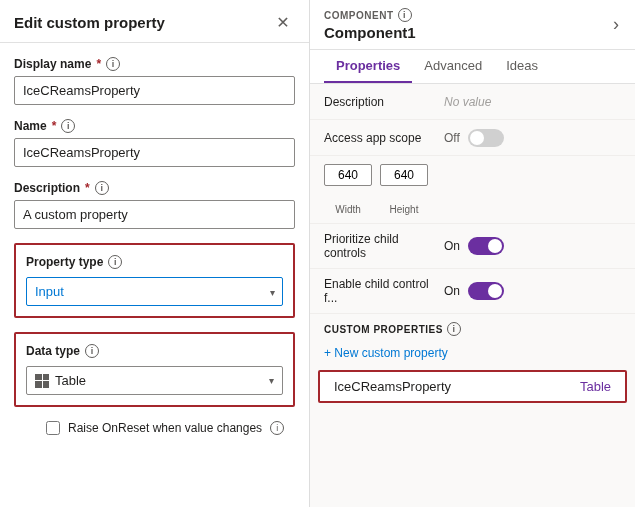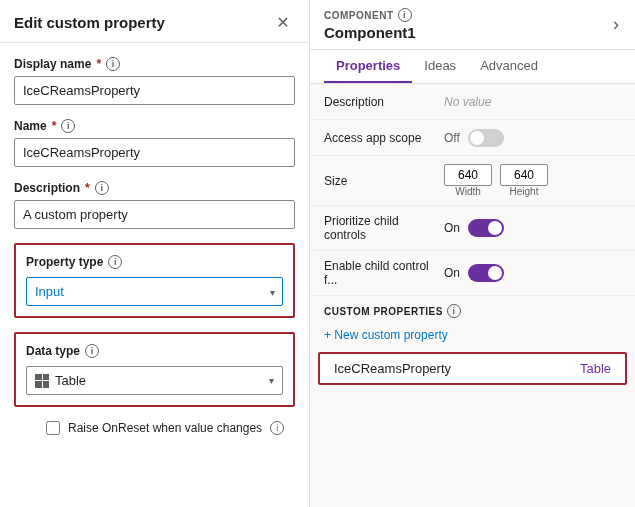--- a/index.html
+++ b/index.html
@@ -353,21 +353,21 @@
       padding: 3px 6px;
       border: 1px solid #8a8886;
       border-radius: 2px;
       font-size: 12px;
       text-align: center;
     }
 
     .size-label {
       font-size: 10px;
       color: #605e5c;
-      margin-top: 0;
+      margin-top: 18px;
     }
 
     
     .fill-btn {
       width: 22px;
       height: 22px;
       border: 1px solid #8a8886;
       border-radius: 2px;
       cursor: pointer;
       background: #fff;
@@ -522,41 +522,40 @@
         <div class="component-name">Component1</div>
       </div>
       <button class="expand-btn">
         <span style="font-size:18px;">›</span>
       </button>
     </div>
   </div>
 
   <div class="tabs">
     <div class="tab active">Properties</div>
+    <div class="tab">Advanced</div>
     <div class="tab">Ideas</div>
-    <div class="tab">Advanced</div>
   </div>
 
   <div class="props-content">
 
     <div class="prop-row">
       <span class="prop-name">Description</span>
       <span class="prop-value no-value">No value</span>
     </div>
 
     <div class="prop-row">
       <span class="prop-name">Access app scope</span>
       <div class="prop-value" style="display:flex;align-items:center;gap:8px;">
         <span style="font-size:12px;color:#605e5c;">Off</span>
         <div class="toggle"></div>
       </div>
     </div>
 
     <div class="prop-row">
-      <span class="prop-name">Size</span>
       <div class="prop-value">
         <div class="size-row">
           <div class="size-input-group">
             <input class="size-input" type="text" value="640" style="">
             <span class="size-label">Width</span>
           </div>
           <div class="size-input-group">
             <input class="size-input" type="text" value="640" style="">
             <span class="size-label">Height</span>
           </div>

